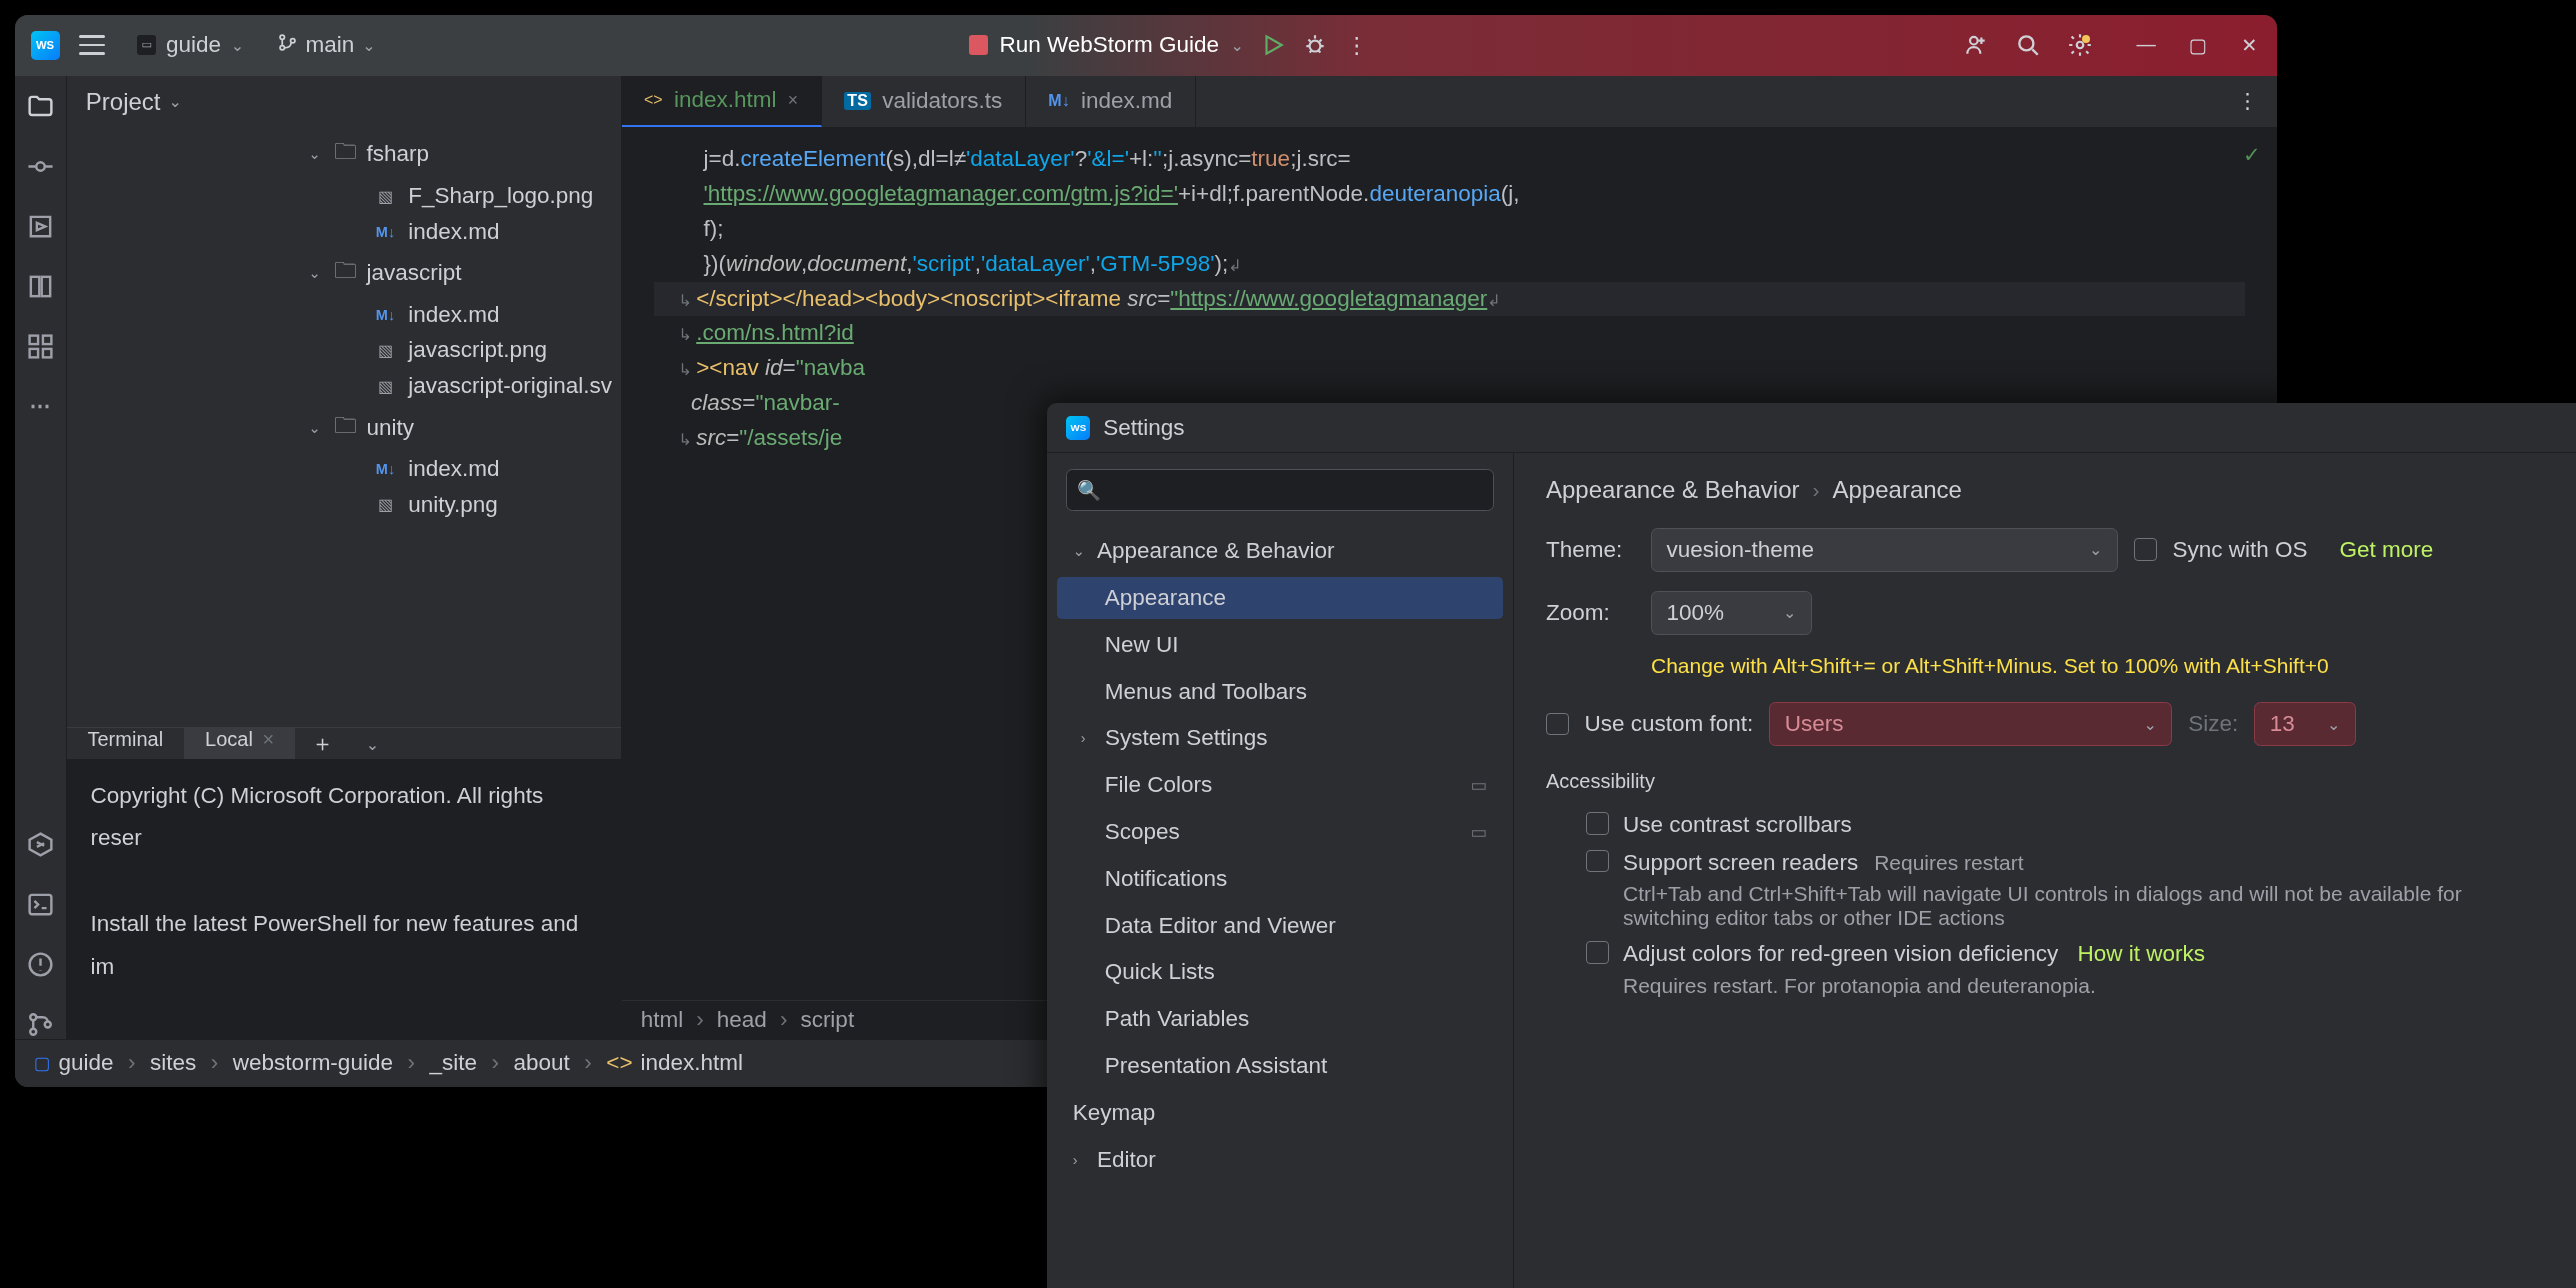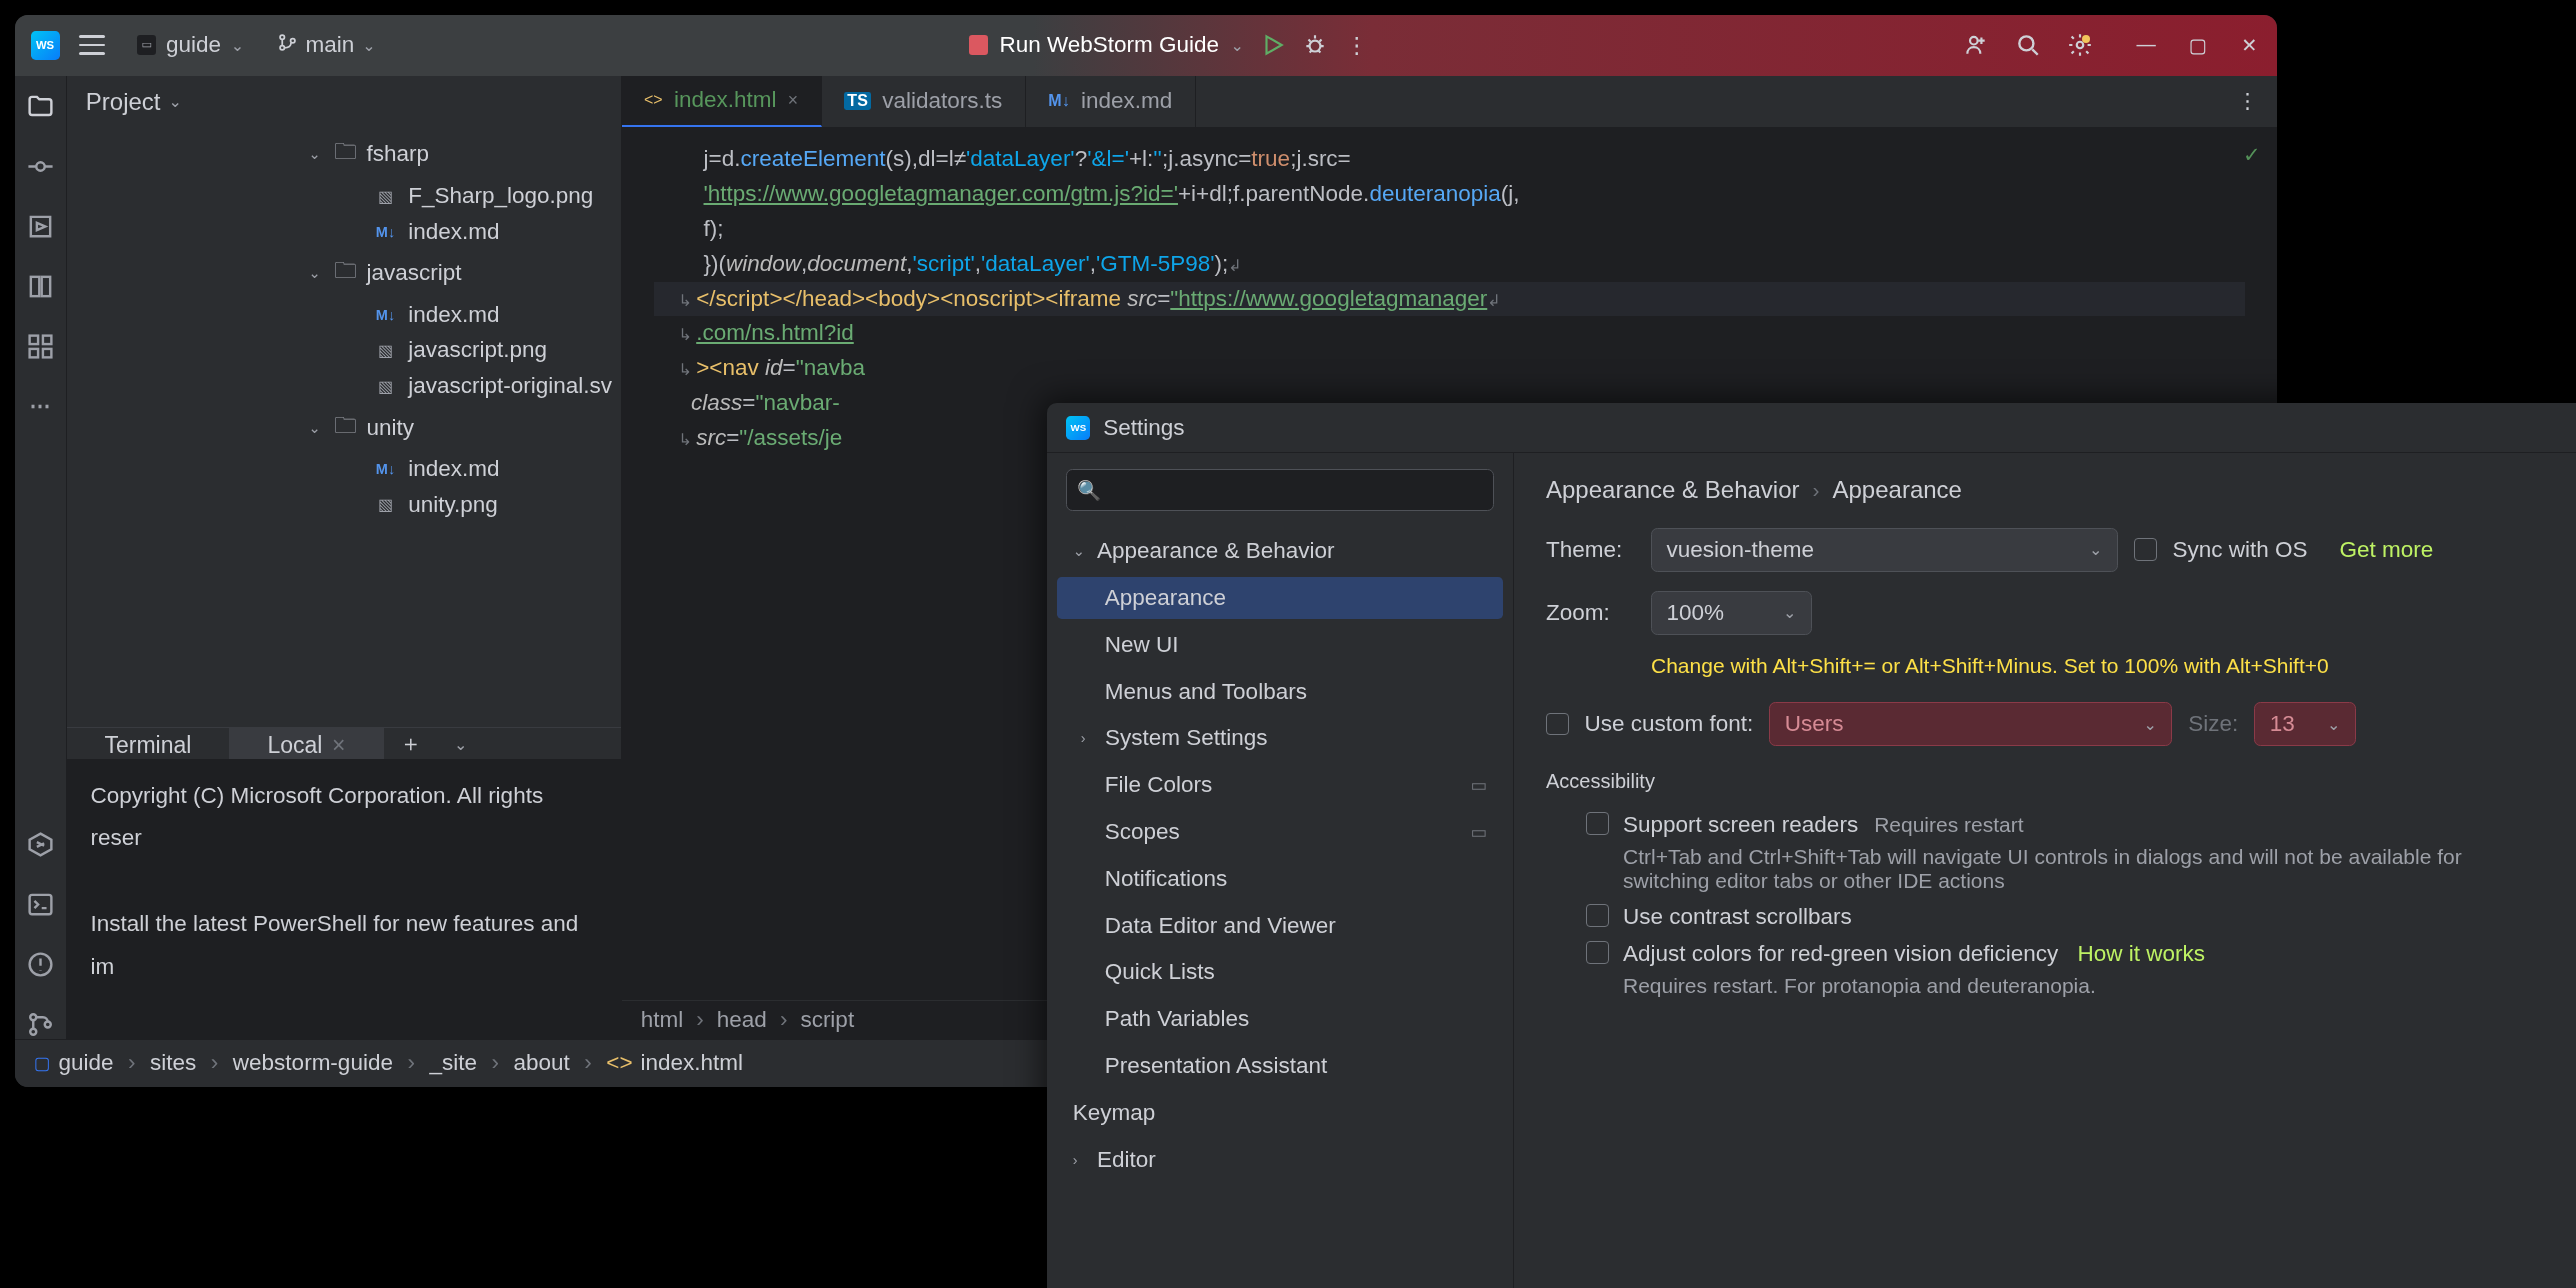--- a/index.html
+++ b/index.html
@@ -58,21 +58,21 @@
 .c-key { color: #cf8e6d; }
 .c-tag { color: #e8bf6a; }
 .c-attr { color: #bababa; font-style: italic; }
 .c-attrval { color: #6aab73; }
 .gutter-check { position: absolute; right: 16px; top: 11.3px; color: #549159; font-size: 21px; }
 .wrap-indicator { color: #6f737a; font-size: 16px; display:inline-block; width: 17.7px; }
 .breadcrumb-editor { height: 39px; display: flex; align-items: center; padding: 0 19.3px; gap: 13px; color: #9da0a8; font-size: 22.5px; background: #1e1f22; border-top: 0.8px solid #2b2d30; }
 .bc-sep { color: #6f737a; }
 .terminal-panel { height: 312px; background: #1e1f22; border-top: 0.8px solid #393b40; display: flex; flex-direction: column; }
 .term-tabs { height: 47px; display: flex; align-items: center; background: #2b2d30; }
-.term-tab { height: 100%; display: flex; align-items: flex-end; gap: 9.7px; padding: 0 38px; color: #ced0d6; font-size: 23px; cursor: pointer; }
+.term-tab { height: 100%; display: flex; align-items: flex-start; gap: 9.7px; padding: 0 21px; color: #ced0d6; font-size: 20px; cursor: pointer; }
 .term-tab.primary { font-weight: 500; }
 .term-tab.active { background: #393b40; }
 .term-add { padding: 0 16px; color: #ced0d6; font-size: 22.5px; cursor: pointer; }
 .term-body { flex: 1; padding: 16px 24px; font-family: 'JetBrains Mono', 'Consolas', monospace; font-size: 22.5px; line-height: 1.9; color: #ced0d6; }
 .term-cursor { display: inline-block; width: 13px; height: 26px; border: 1.6px solid #ced0d6; vertical-align: middle; margin-left: 6.4px; }
 .statusbar { position: absolute; bottom: 0; left: 0; right: 0; height: 48px; background: #2b2d30; border-top: 0.8px solid #1e1f22; display: flex; align-items: center; padding: 0 19.3px; gap: 14.5px; color: #ced0d6; font-size: 22.5px; }
 .sb-item { display: flex; align-items: center; gap: 8px; }
 .sb-sep { color: #6f737a; }
 .sb-html-icon { color: #e8bf6a; }
 .sb-box-icon { color: #3574f0; font-size: 17.7px; }
@@ -492,30 +492,30 @@
             <span>13</span>
             <span class="chevron-down">⌄</span>
           </div>
       </div>
 
       <div class="section-title">Accessibility</div>
 
       <div class="sub-row">
         <div class="checkbox"></div>
         <div class="sub-text">
-          <div><span>Support screen readers</span><span class="inline-hint">Requires restart</span></div>
-          <div class="sub-hint">Ctrl+Tab and Ctrl+Shift+Tab will navigate UI controls in dialogs and will not be available for switching editor tabs or other IDE actions</div>
-        </div>
+            <span>Use contrast scrollbars</span>
+          </div>
       </div>
 
       <div class="sub-row">
         <div class="checkbox"></div>
         <div class="sub-text">
-            <span>Use contrast scrollbars</span>
-          </div>
+          <div><span>Support screen readers</span><span class="inline-hint">Requires restart</span></div>
+          <div class="sub-hint">Ctrl+Tab and Ctrl+Shift+Tab will navigate UI controls in dialogs and will not be available for switching editor tabs or other IDE actions</div>
+        </div>
       </div>
 
       <div class="sub-row">
         <div class="checkbox"></div>
         <div class="sub-text">
           <div><span>Adjust colors for red-green vision deficiency</span><span class="link" style="margin-left:19.3px">How it works</span></div>
           <div class="sub-hint">Requires restart. For protanopia and deuteranopia.</div>
         </div>
       </div>
     </div>

